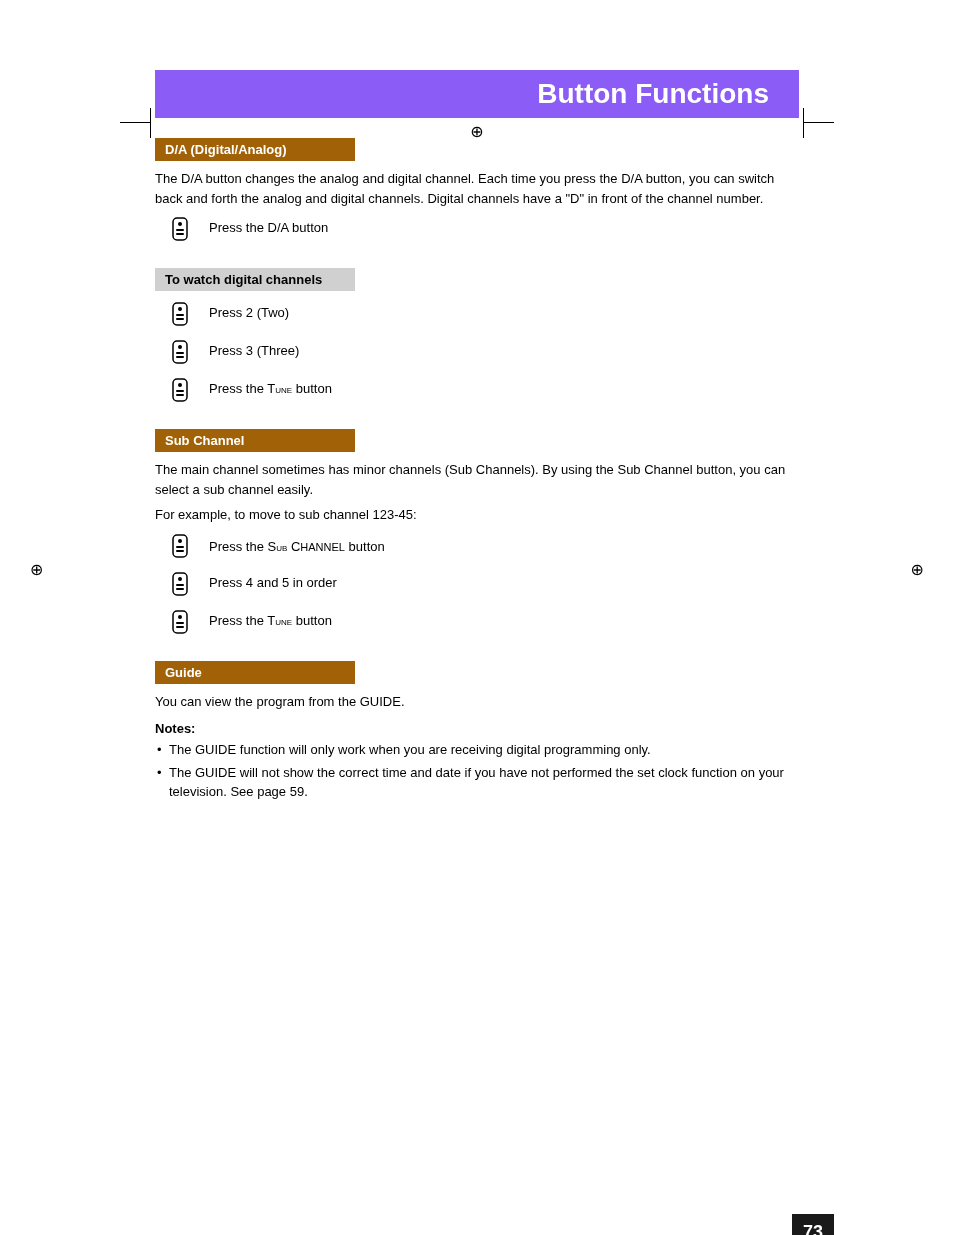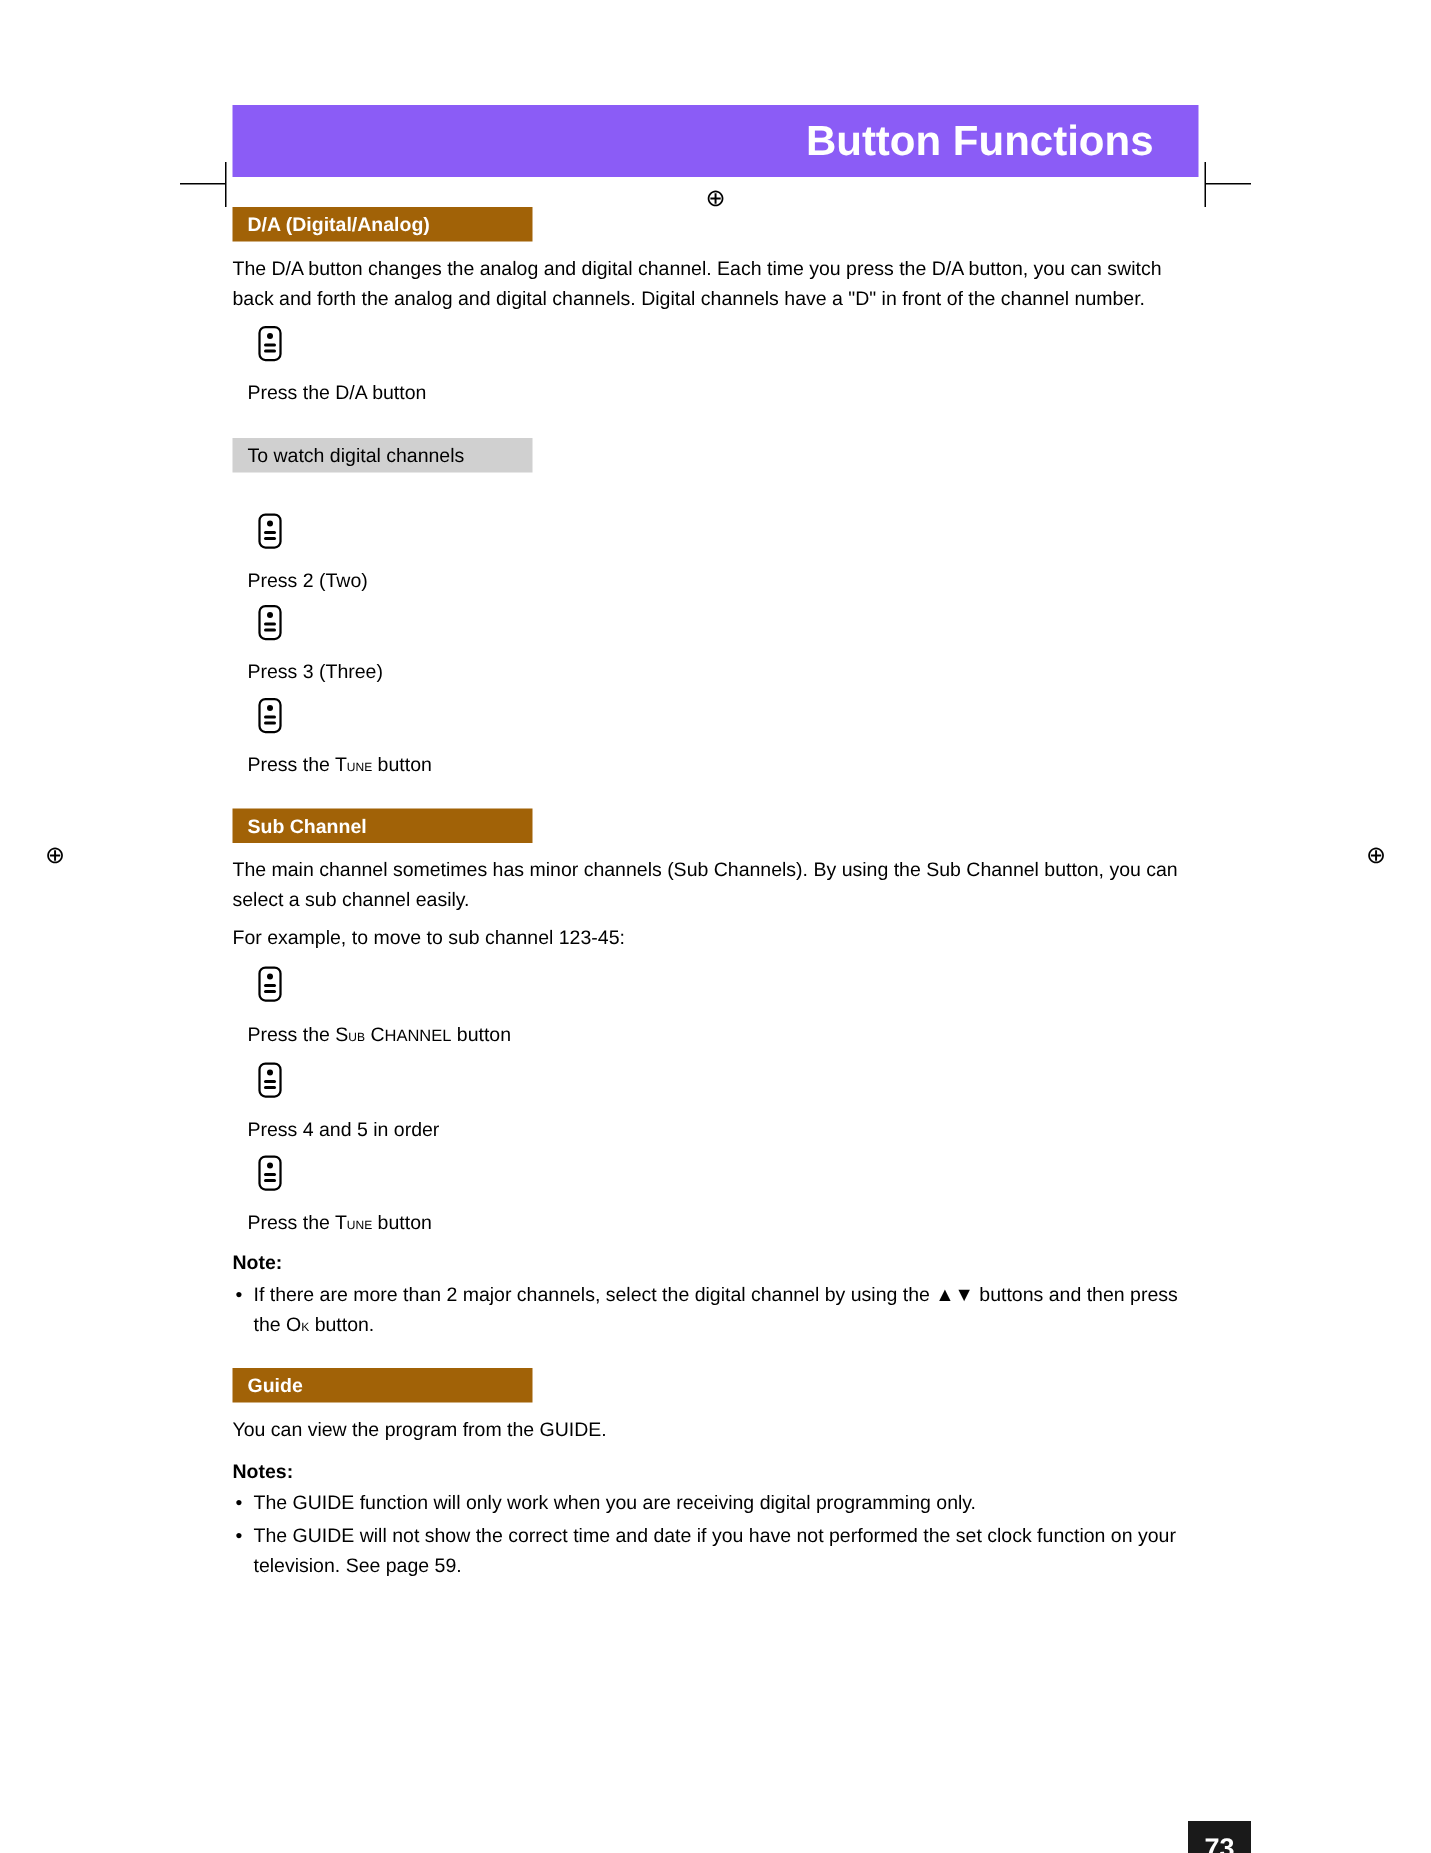--- a/index.html
+++ b/index.html
@@ -65,43 +65,42 @@
       font-weight: bold;
       margin-bottom: 8px;
       display: inline-block;
       min-width: 200px;
     }
     .section-header-gray {
       background: #d0d0d0;
       color: #000000;
       padding: 4px 10px;
       font-size: 13px;
-      font-weight: normal;
-      margin-bottom: 24px;
+      font-weight: bold;
+      margin-bottom: 8px;
       display: inline-block;
       min-width: 200px;
     }
 
     .section {
       margin-bottom: 20px;
     }
 
     .section p {
       font-size: 13px;
       line-height: 1.5;
       margin-bottom: 6px;
     }
 
     
     .icon-row {
       display: flex;
       align-items: flex-start;
       margin-bottom: 4px;
       margin-left: 10px;
-      flex-direction: column;
     }
     .btn-icon {
       width: 32px;
       height: 32px;
       flex-shrink: 0;
       margin-right: 12px;
       margin-top: 2px;
     }
     .icon-text {
       font-size: 13px;
@@ -267,24 +266,20 @@
           <svg class="remote-icon" viewBox="0 0 30 30" xmlns="http://www.w3.org/2000/svg">
             <rect x="8" y="2" width="14" height="22" rx="4" ry="4" fill="none" stroke="#000" stroke-width="1.5"></rect>
             <circle cx="15" cy="8" r="2" fill="#000"></circle>
             <rect x="11" y="13" width="8" height="2" rx="1" fill="#000"></rect>
             <rect x="11" y="17" width="8" height="2" rx="1" fill="#000"></rect>
           </svg>
         </div>
         <span class="icon-text">Press the T<span style="font-variant:small-caps;font-size:11px;">une</span> button</span>
       </div>
 
-      <div>
-        <div class="note-label">Note:</div>
-        <div class="note-item">If there are more than 2 major channels, select the digital channel by using the ▲▼ buttons and then press the O<span style="font-variant:small-caps;font-size:11px;">k</span> button.</div>
-      </div>
     </div>
 
     <div class="section">
       <div class="section-header-dark">Guide</div>
       <p>You can view the program from the GUIDE.</p>
       <div>
         <div class="note-label">Notes:</div>
         <div class="note-item">The GUIDE function will only work when you are receiving digital programming only.</div>
         <div class="note-item">The GUIDE will not show the correct time and date if you have not performed the set clock function on your television.  See page 59.</div>
       </div>

